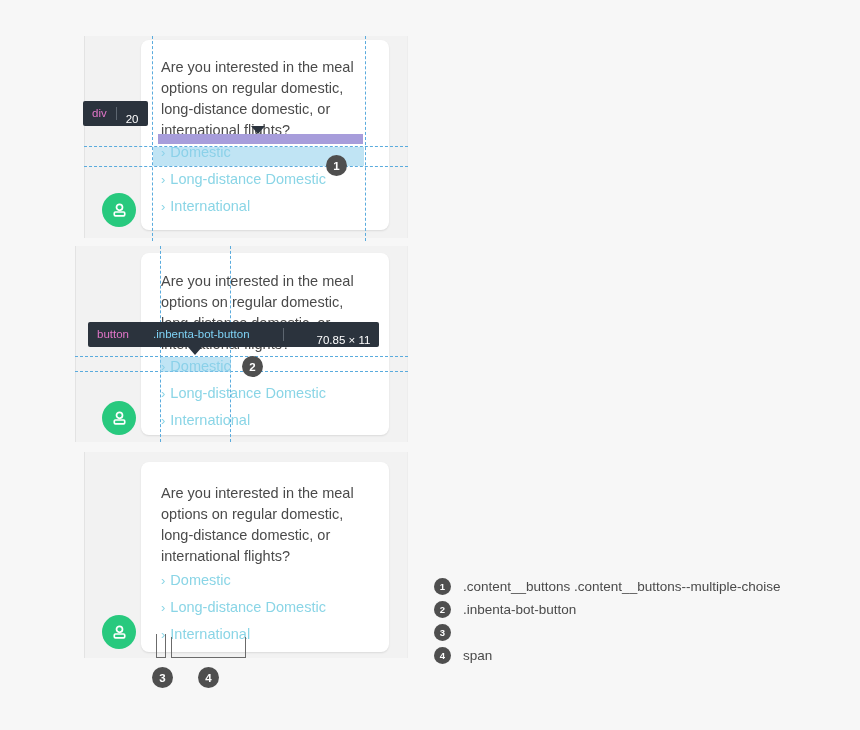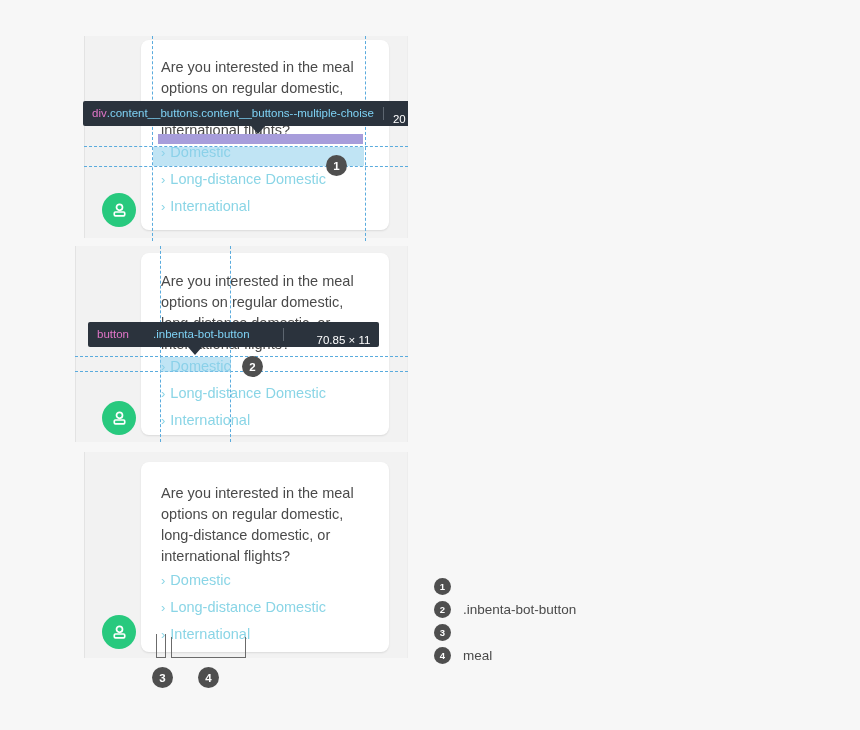--- a/index.html
+++ b/index.html
@@ -233,21 +233,20 @@
   <div class="vguide" style="left:365px; top:36px; height:205px;"></div>
   <div class="hguide" style="left:84px; top:146px; width:324px;"></div>
   <div class="hguide" style="left:84px; top:166px; width:324px;"></div>
 
   <div class="hl-margin" style="left:158px; top:134px; width:205px; height:10px;"></div>
   <div class="hl-content" style="left:153px; top:147px; width:211px; height:19px;"></div>
 
   <div class="clip-mask" style="left:83px; top:101px; width:325px; height:26px;">
     <div class="dt-tooltip" style="left:0; top:0;">
       <span class="dt-tag">div</span>
-        <span class="dt-cls">.content__buttons.content__buttons--multiple-choise</span>
         <span class="dt-sep"></span>
         <span class="dt-size">20</span>
     </div>
   </div>
   <div class="dt-arrow" style="left:251px; top:126px;"></div>
 
   <div class="badge" style="left:326px; top:155px;">1</div>
 
   <div class="panel" id="panel-2">
     <div class="bubble">
@@ -302,27 +301,28 @@
 
   <div class="bracket" style="left:156px; top:634px; width:10px; height:24px;"></div>
   <div class="bracket" style="left:171px; top:637px; width:75px; height:21px;"></div>
 
   <div class="badge" style="left:152px; top:667px;">3</div>
   <div class="badge" style="left:198px; top:667px;">4</div>
 
   <div class="legend">
     <div class="legend-row">
       <div class="legend-badge">1</div>
+      <div class="legend-text">.content__buttons .content__buttons--multiple-choise</div>
     </div>
     <div class="legend-row">
       <div class="legend-badge">2</div>
       <div class="legend-text">.inbenta-bot-button</div>
     </div>
     <div class="legend-row">
       <div class="legend-badge">3</div>
     </div>
     <div class="legend-row">
       <div class="legend-badge">4</div>
-      <div class="legend-text">meal</div>
+      <div class="legend-text">span</div>
     </div>
   </div>
 
 </div>
 
 </body></html>

